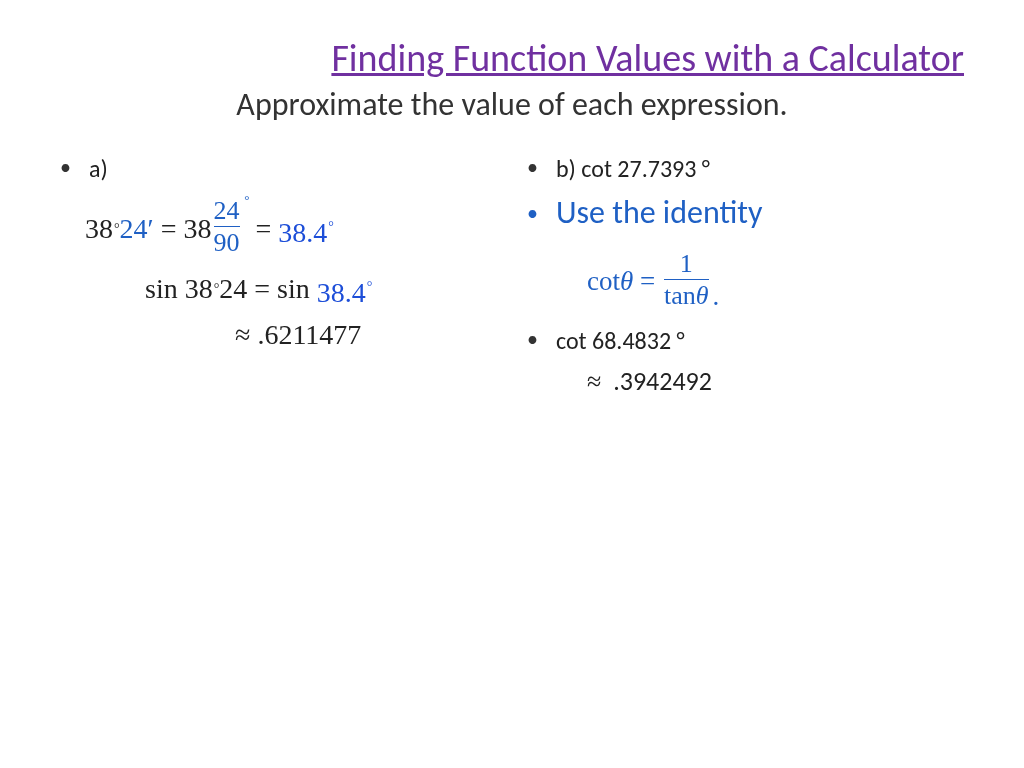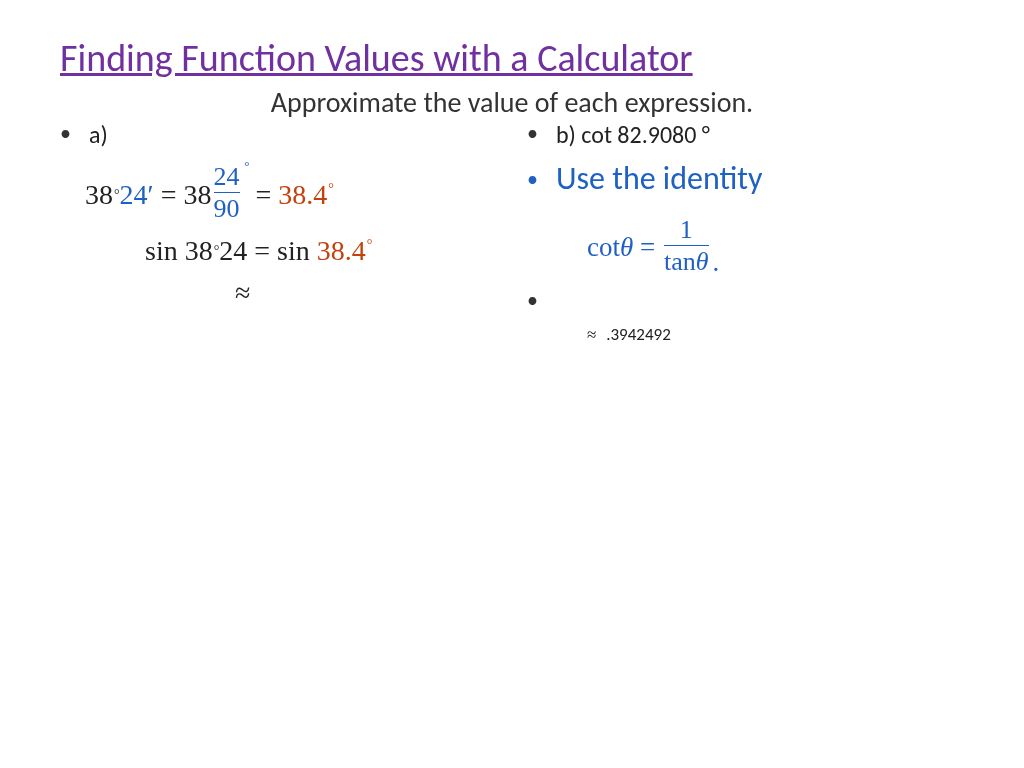--- a/index.html
+++ b/index.html
@@ -6,32 +6,33 @@
   body {
     width: 1024px;
     height: 768px;
     background: #ffffff;
     font-family: "Calibri", "Segoe UI", sans-serif;
     padding: 35px 60px;
     color: #222;
     overflow: hidden;
   }
   .title {
-    text-align: left;
+    text-align: right;
     font-size: 38px;
     color: #7030a0;
     text-decoration: underline;
     font-weight: 400;
     margin-bottom: 4px;
   }
   .subtitle {
     text-align: center;
-    font-size: 28px;
+    font-size: 32px;
     color: #333;
     font-weight: 400;
+    margin-bottom: 30px;
   }
   .columns {
     display: flex;
     gap: 30px;
   }
   .col { flex: 1; }
   .bullet-row {
     display: flex;
     align-items: baseline;
     gap: 18px;
@@ -51,21 +52,21 @@
     font-size: 28px;
     white-space: nowrap;
   }
   .deg {
     font-size: 14px;
     vertical-align: super;
     margin-left: 1px;
   }
   .prime { font-size: 28px; }
   .blue { color: #1f60c4; }
-  .red { color: #c2410c; }
+  .red { color: #1d4ed8; margin-top: 8px; }
   .frac {
     display: inline-flex;
     flex-direction: column;
     align-items: center;
     vertical-align: middle;
     line-height: 1.05;
     margin: 0 2px;
     position: relative;
     top: -2px;
   }
@@ -92,21 +93,21 @@
     margin-left: 60px;
     margin-top: 20px;
     margin-bottom: 14px;
     display: flex;
     align-items: center;
   }
   .identity .frac .bar { border-color: #1f60c4; }
   .col-right .bullet-row { margin-bottom: 10px; }
   .result-row {
     font-family: "Calibri", sans-serif;
-    font-size: 17px;
+    font-size: 26px;
     margin-left: 60px;
     margin-top: 4px;
   }
   .approx { font-family: "Times New Roman", serif; padding-right:6px;}
   .theta { font-style: italic; }
 </style>
 </head>
 <body>
 
 <h1 class="title">Finding Function Values with a Calculator</h1>
@@ -135,49 +136,50 @@
         <span class="red"><span>38.4</span><span class="deg">°</span></span>
       </div>
 
       <div class="eq-row mathline indent1">
         <span>sin</span>&nbsp;<span>38</span><span class="deg">°</span><span>24</span>
         &nbsp;<span>=</span>&nbsp;
         <span>sin</span>&nbsp;<span class="red"><span>38.4</span><span class="deg">°</span></span>
       </div>
 
       <div class="eq-row mathline indent2">
-        <span>≈</span>&nbsp;
+        <span>≈</span>&nbsp;<span>.6211477</span>
       </div>
     </div>
   </div>
 
   <div class="col col-right">
     <div class="bullet-row">
       <span class="bullet">•</span>
-      <span class="label">b) cot 82.9080 °</span>
+      <span class="label">b) cot 27.7393 °</span>
     </div>
 
     <div class="bullet-row">
       <span class="bullet blue">•</span>
       <span class="blue-text">Use the identity</span>
     </div>
 
     <div class="identity">
       <span>cot</span><span class="theta">θ</span>
       &nbsp;<span>=</span>&nbsp;
       <span class="frac">
         <span class="num">1</span>
         <span class="bar"></span>
         <span class="den"><span>tan</span><span class="theta">θ</span></span>
       </span>
       <span style="align-self:flex-end; margin-left:2px;">.</span>
     </div>
 
     <div class="bullet-row">
       <span class="bullet">•</span>
+      <span class="label">cot 68.4832 °</span>
     </div>
 
     <div class="result-row">
       <span class="approx">≈</span>&nbsp;<span>.3942492</span>
     </div>
   </div>
 
 </div>
 
 </body></html>

